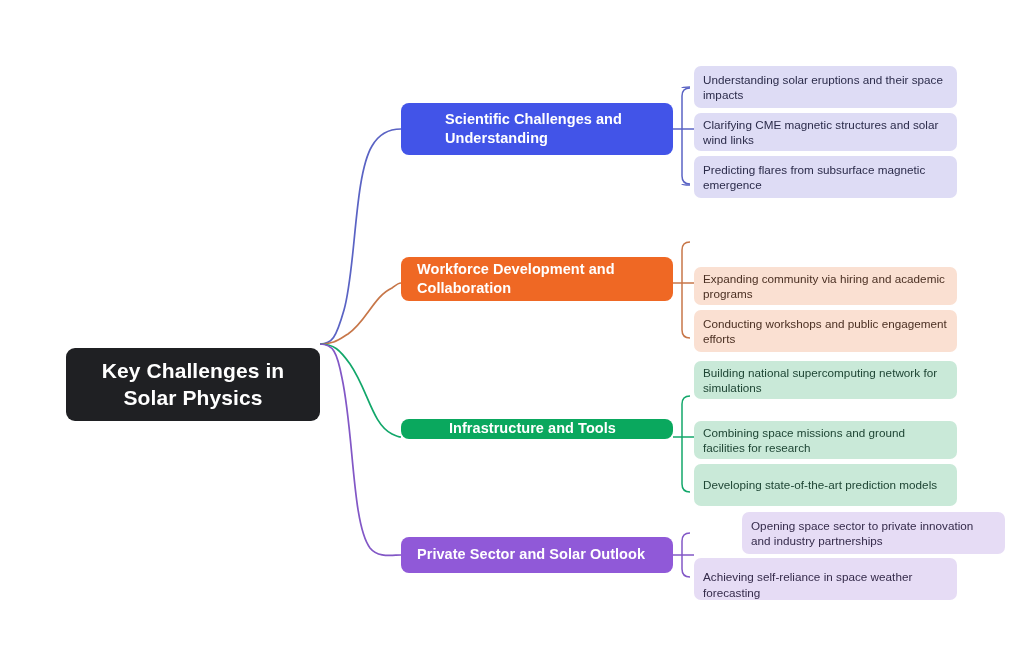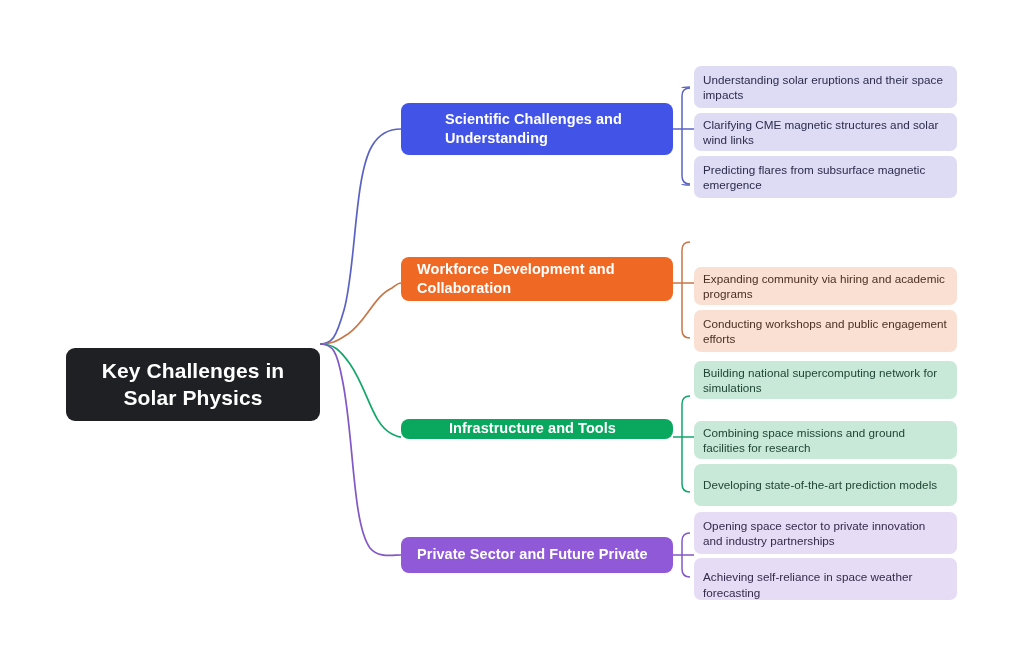--- a/index.html
+++ b/index.html
@@ -176,23 +176,23 @@
     <span class="leaf-label" style="color:#1e4534;">Building national supercomputing network for simulations</span>
   </div>
   <div class="leaf-node" style="top:421px; height:38px; background:#c9e9d8;">
     <span class="leaf-label" style="color:#1e4534;">Combining space missions and ground facilities for research</span>
   </div>
   <div class="leaf-node" style="top:464px; height:42px; background:#c9e9d8;">
     <span class="leaf-label" style="color:#1e4534;">Developing state-of-the-art prediction models</span>
   </div>
 
   <div class="branch-node" style="top:537px; height:36px; background:#9059d8;">
-    <span class="branch-label">Private Sector and Future Private</span>
+    <span class="branch-label">Private Sector and Solar Outlook</span>
   </div>
 
-  <div class="leaf-node" style="top:512px; height:42px; background:#e6dcf5;">
+  <div class="leaf-node" style="top:512px; height:42px; background:#e6dcf5;margin-left:48px;">
     <span class="leaf-label" style="color:#342a4a;">Opening space sector to private innovation and industry partnerships</span>
   </div>
   <div class="leaf-node" style="top:558px; height:42px; background:#e6dcf5;align-items:flex-end;">
     <span class="leaf-label" style="color:#342a4a;">Achieving self-reliance in space weather forecasting</span>
   </div>
 
 </div>
 
 </body></html>

